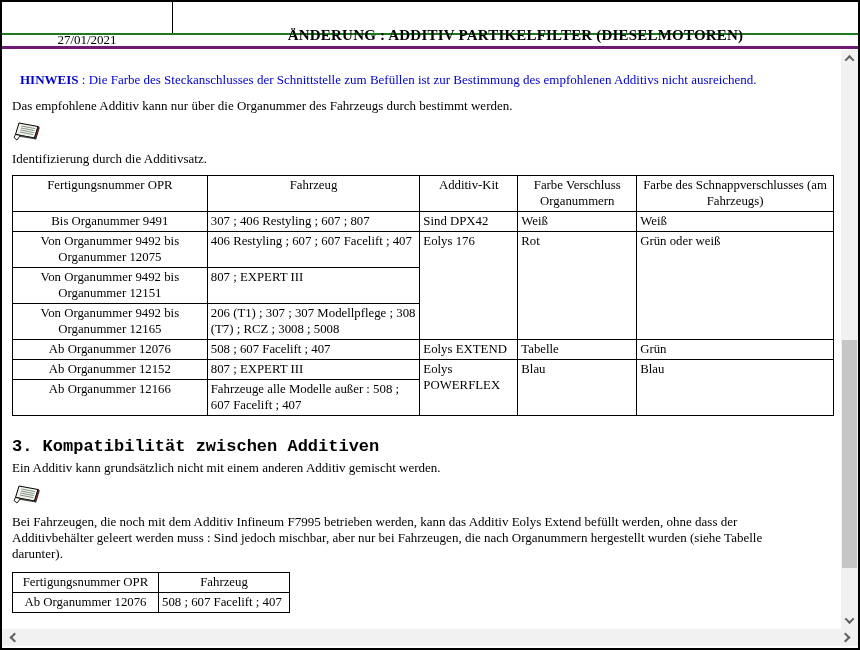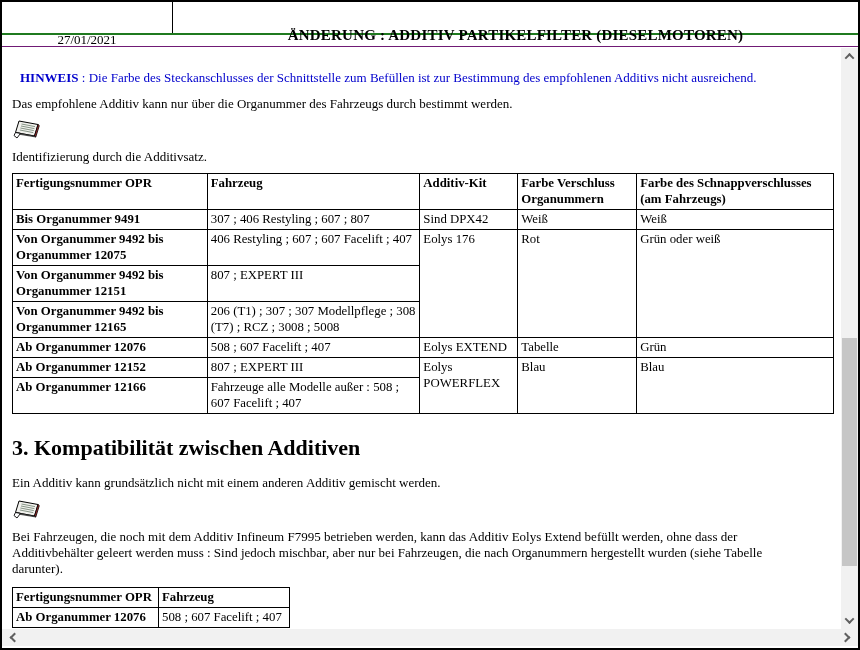--- a/index.html
+++ b/index.html
@@ -12,31 +12,31 @@
   
   .header { display:flex; height:33px; border-bottom:2px solid #1f7a1f; }
   .doc-id-box {
     width:171px; border-right:1px solid #000; display:flex; flex-direction:column;
     align-items:center; justify-content:center; font-size:13px; line-height:15px; text-align:center;gap:29px;
   }
   .title-zone { flex:1; display:flex; align-items:center; justify-content:center; }
   .page-title { font-size:15px; font-weight:bold; letter-spacing:.2px;margin-top:36px; }
   .header-gap { height:11px; background:#fff; }
   
-  .doc-panel { position:relative; height:600px; border-top:1px solid #701a75; background:#fff; overflow:hidden; }
+  .doc-panel { position:relative; height:600px; border-top:3px solid #701a75; background:#fff; overflow:hidden; }
   .doc-content { position:absolute; top:0; left:0; right:17px; bottom:17px; padding:10px 4px 0 10px; overflow:hidden; background:#fff; }
   .notice { color:#0000cc; font-size:13px; padding-left:8px; }
   .notice b { font-weight:bold; }
   .para { font-size:13px; line-height:16px; }
   .note-icon-wrap { display:block; width:30px; height:26px; }
-  .section-heading { font-size:22px; font-weight:bold; }
+  .section-heading { font-size:17px; font-weight:bold;font-family:Liberation Mono, monospace; }
   
   table { border-collapse:collapse; font-size:12.8px; }
   td, th { border:1px solid #000; padding:1px 3px 2px 3px; vertical-align:top; text-align:left; line-height:16px; }
-  th { font-weight:bold; }
+  th { font-weight:normal;text-align:center; }
   .tbl-main { width:822px; }
   .tbl-small { }
   
   .vscroll {
     position:absolute; top:1px; right:0; width:17px; bottom:17px;
     background:#f1f1f1;
   }
   .vthumb { position:absolute; left:1px; right:1px; top:290px; height:228px; background:#c6c6c6; }
   .hscroll {
     position:absolute; left:0; right:0; bottom:0; height:17px;
@@ -147,21 +147,21 @@
         </tr>
         <tr>
           <th>Ab Organummer 12166</th>
           <td>Fahrzeuge alle Modelle außer : 508 ; 607 Facelift ; 407</td>
         </tr>
       </tbody>
         </table>
 
       <div class="section-heading" style="margin-top:21px;">3. Kompatibilität zwischen Additiven</div>
 
-      <div class="para" style="margin-top:14px;">Ein Additiv kann grundsätzlich nicht mit einem anderen Additiv gemischt werden.</div>
+      <div class="para" style="margin-top:4px;">Ein Additiv kann grundsätzlich nicht mit einem anderen Additiv gemischt werden.</div>
 
       <span class="note-icon-wrap" style="margin-top:6px;">
         <svg width="30" height="26" viewBox="0 0 30 26">
           <polygon points="7,4 26,7.5 22.5,19 3.5,15.5" fill="#f2f2ee" stroke="#000" stroke-width="1"></polygon>
           <polygon points="22.5,19 26,7.5 27.3,8.6 23.8,20" fill="#b03030" stroke="#000" stroke-width="0.8"></polygon>
           <polygon points="3.5,15.5 22.5,19 23.8,20 4.5,16.8" fill="#888" stroke="#000" stroke-width="0.6"></polygon>
           <line x1="9.5" y1="7" x2="23" y2="9.6" stroke="#7a8a7a" stroke-width="0.9"></line>
           <line x1="9" y1="9" x2="22.4" y2="11.6" stroke="#7a8a7a" stroke-width="0.9"></line>
           <line x1="8.4" y1="11" x2="21.8" y2="13.6" stroke="#7a8a7a" stroke-width="0.9"></line>
           <line x1="7.8" y1="13" x2="21.2" y2="15.6" stroke="#7a8a7a" stroke-width="0.9"></line>

